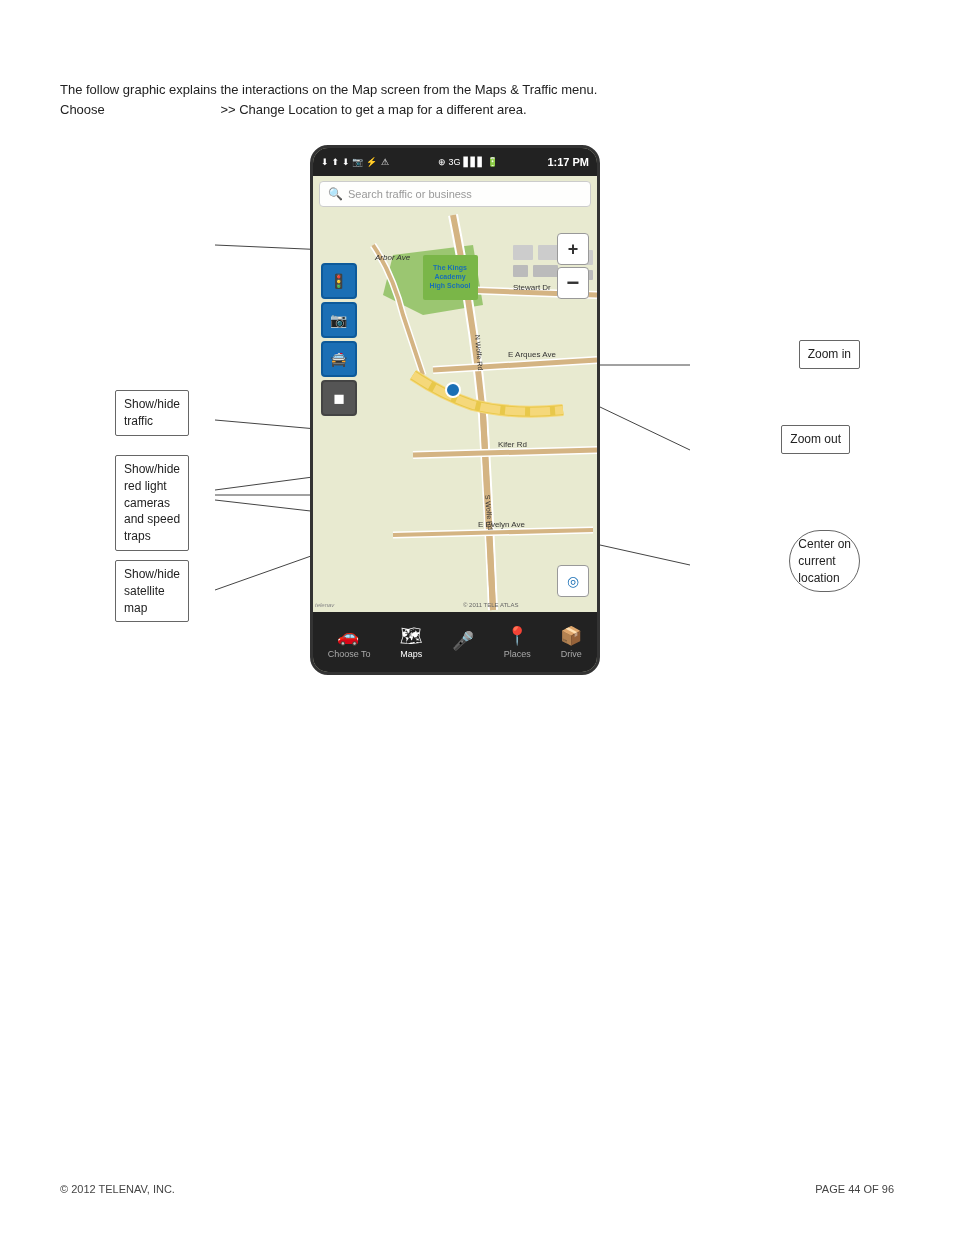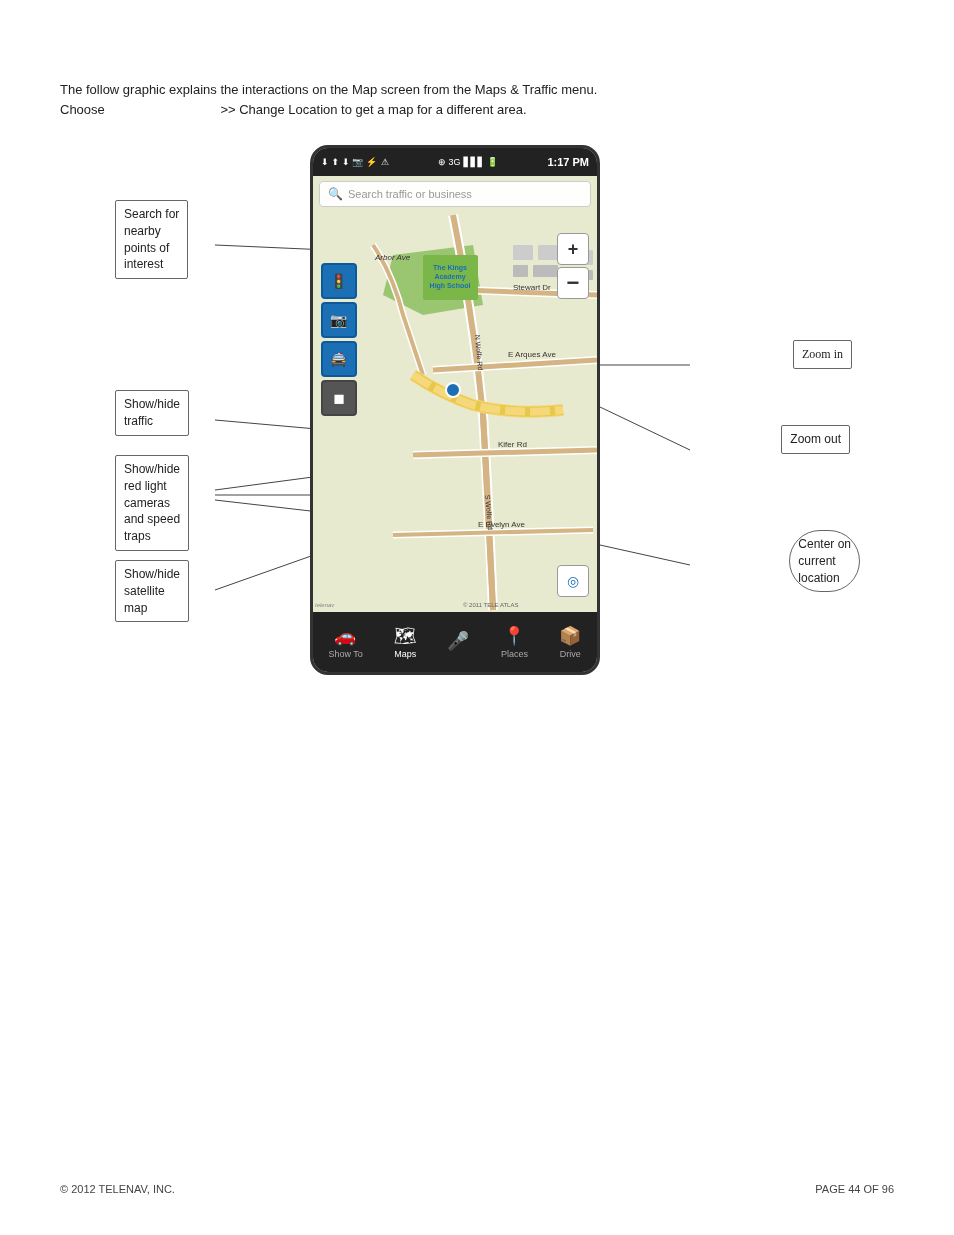--- a/index.html
+++ b/index.html
@@ -277,47 +277,41 @@
 
       <line x1="155" y1="455" x2="268" y2="415" stroke="#444" stroke-width="1"></line>
 
       <line x1="630" y1="230" x2="540" y2="230" stroke="#444" stroke-width="1"></line>
 
       <line x1="630" y1="315" x2="540" y2="272" stroke="#444" stroke-width="1"></line>
 
       <line x1="630" y1="430" x2="540" y2="410" stroke="#444" stroke-width="1"></line>
     </svg>
 
-    <div class="annotation" style="left:55px; top:65px;">
-      <span style="white-space:pre-line;">Search for
-nearby
-points of
-interest</span>
-    </div>
 
     <div class="annotation" style="left:55px; top:255px;">
       <span style="white-space:pre-line;">Show/hide
 traffic</span>
     </div>
 
     <div class="annotation" style="left:55px; top:320px;">
       <span style="white-space:pre-line;">Show/hide
 red light
 cameras
 and speed
 traps</span>
     </div>
 
     <div class="annotation" style="left:55px; top:425px;">
       <span style="white-space:pre-line;">Show/hide
 satellite
 map</span>
     </div>
 
-    <div class="annotation" style="right:68px; top:205px;font-family:Liberation Serif, serif;">
+    <div class="annotation" style="right:60px; top:205px;">
       <span>Zoom in</span>
     </div>
 
     <div class="annotation" style="right:70px; top:290px;">
       <span>Zoom out</span>
     </div>
 
     <div class="annotation" style="right:60px; top:395px;border-radius:31px;">
       <span style="white-space:pre-line;">Center on
 current
@@ -439,21 +433,21 @@
 
           
           <div class="center-location-btn">
             <span>◎</span>
           </div>
         </div>
 
         <div class="bottom-nav">
           <div class="nav-item">
             <span class="nav-icon">🚗</span>
-            <span>Show To</span>
+            <span>Choose To</span>
           </div>
           <div class="nav-item active">
             <span class="nav-icon">🗺</span>
             <span>Maps</span>
           </div>
           <div class="nav-item">
             <span class="nav-icon">🎤</span>
             <span></span>
           </div>
           <div class="nav-item">

